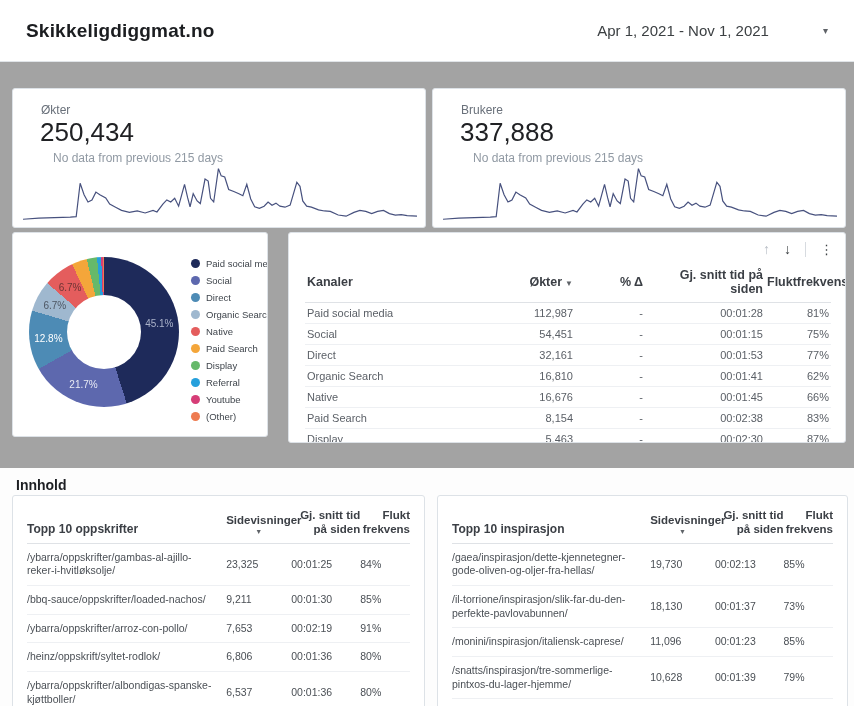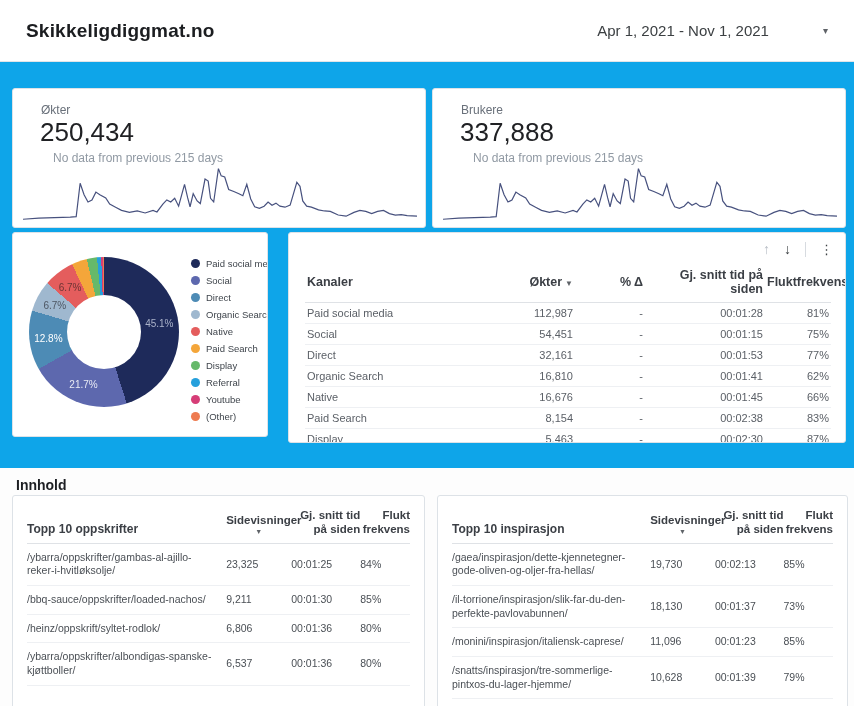--- a/index.html
+++ b/index.html
@@ -1,18 +1,18 @@
 <!DOCTYPE html>
 <html><head>
 <meta charset="utf-8">
 <style>
   * { margin:0; padding:0; box-sizing:border-box; }
   html,body { width:854px; height:706px; }
   body { font-family:"Liberation Sans", sans-serif; }
-  .page { position:relative; width:854px; height:706px; background:#0ea5e9; overflow:hidden; }
+  .page { position:relative; width:854px; height:706px; background:#a3a3a3; overflow:hidden; }
   .bottom-panel { position:absolute; left:0; top:468px; width:854px; height:238px; background:#fdfdfd; }
 
   
   .hdr { position:absolute; top:0; left:0; width:854px; height:62px; background:#fff;
          border-bottom:1px solid #e0e4e8; display:flex; align-items:center; padding:0 26px; }
   .hdr h1 { font-size:19px; font-weight:bold; color:#1b1d20; letter-spacing:.2px; }
   .datepick { margin-left:auto; display:flex; align-items:center; color:#3c4043; font-size:15px; cursor:pointer; }
   .datepick .caret { margin-left:54px; font-size:10px; color:#5f6368; }
 
   .card { position:absolute; background:#fff; border:1px solid #dde2e7; border-radius:3px; overflow:hidden; }
@@ -252,20 +252,26 @@
             <td>00:01:25</td>
             <td>84%</td>
           </tr>
           <tr>
             <td>/bbq-sauce/oppskrifter/loaded-nachos/</td>
             <td>9,211</td>
             <td>00:01:30</td>
             <td>85%</td>
           </tr>
           <tr>
+            <td>/ybarra/oppskrifter/arroz-con-pollo/</td>
+            <td>7,653</td>
+            <td>00:02:19</td>
+            <td>91%</td>
+          </tr>
+          <tr>
             <td>/heinz/oppskrift/syltet-rodlok/</td>
             <td>6,806</td>
             <td>00:01:36</td>
             <td>80%</td>
           </tr>
           <tr>
             <td>/ybarra/oppskrifter/albondigas-spanske-kjøttboller/</td>
             <td>6,537</td>
             <td>00:01:36</td>
             <td>80%</td>

